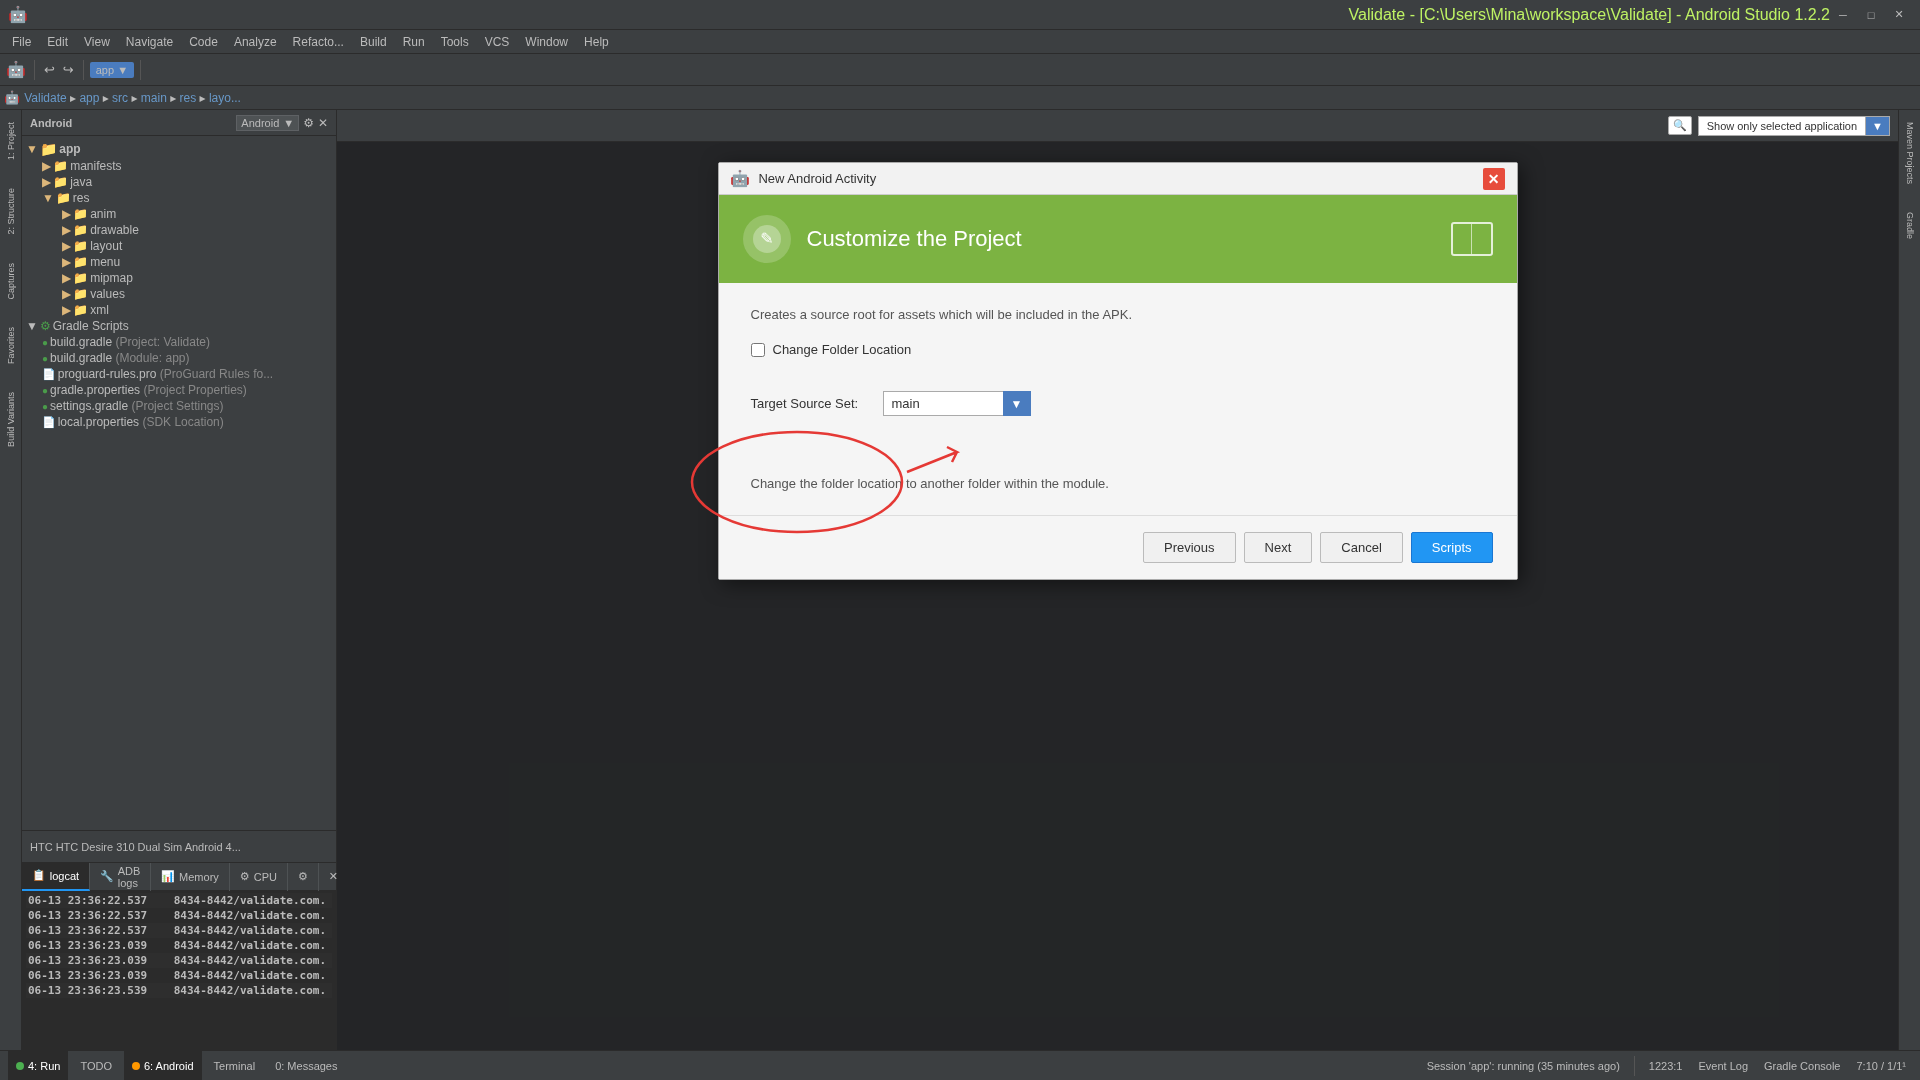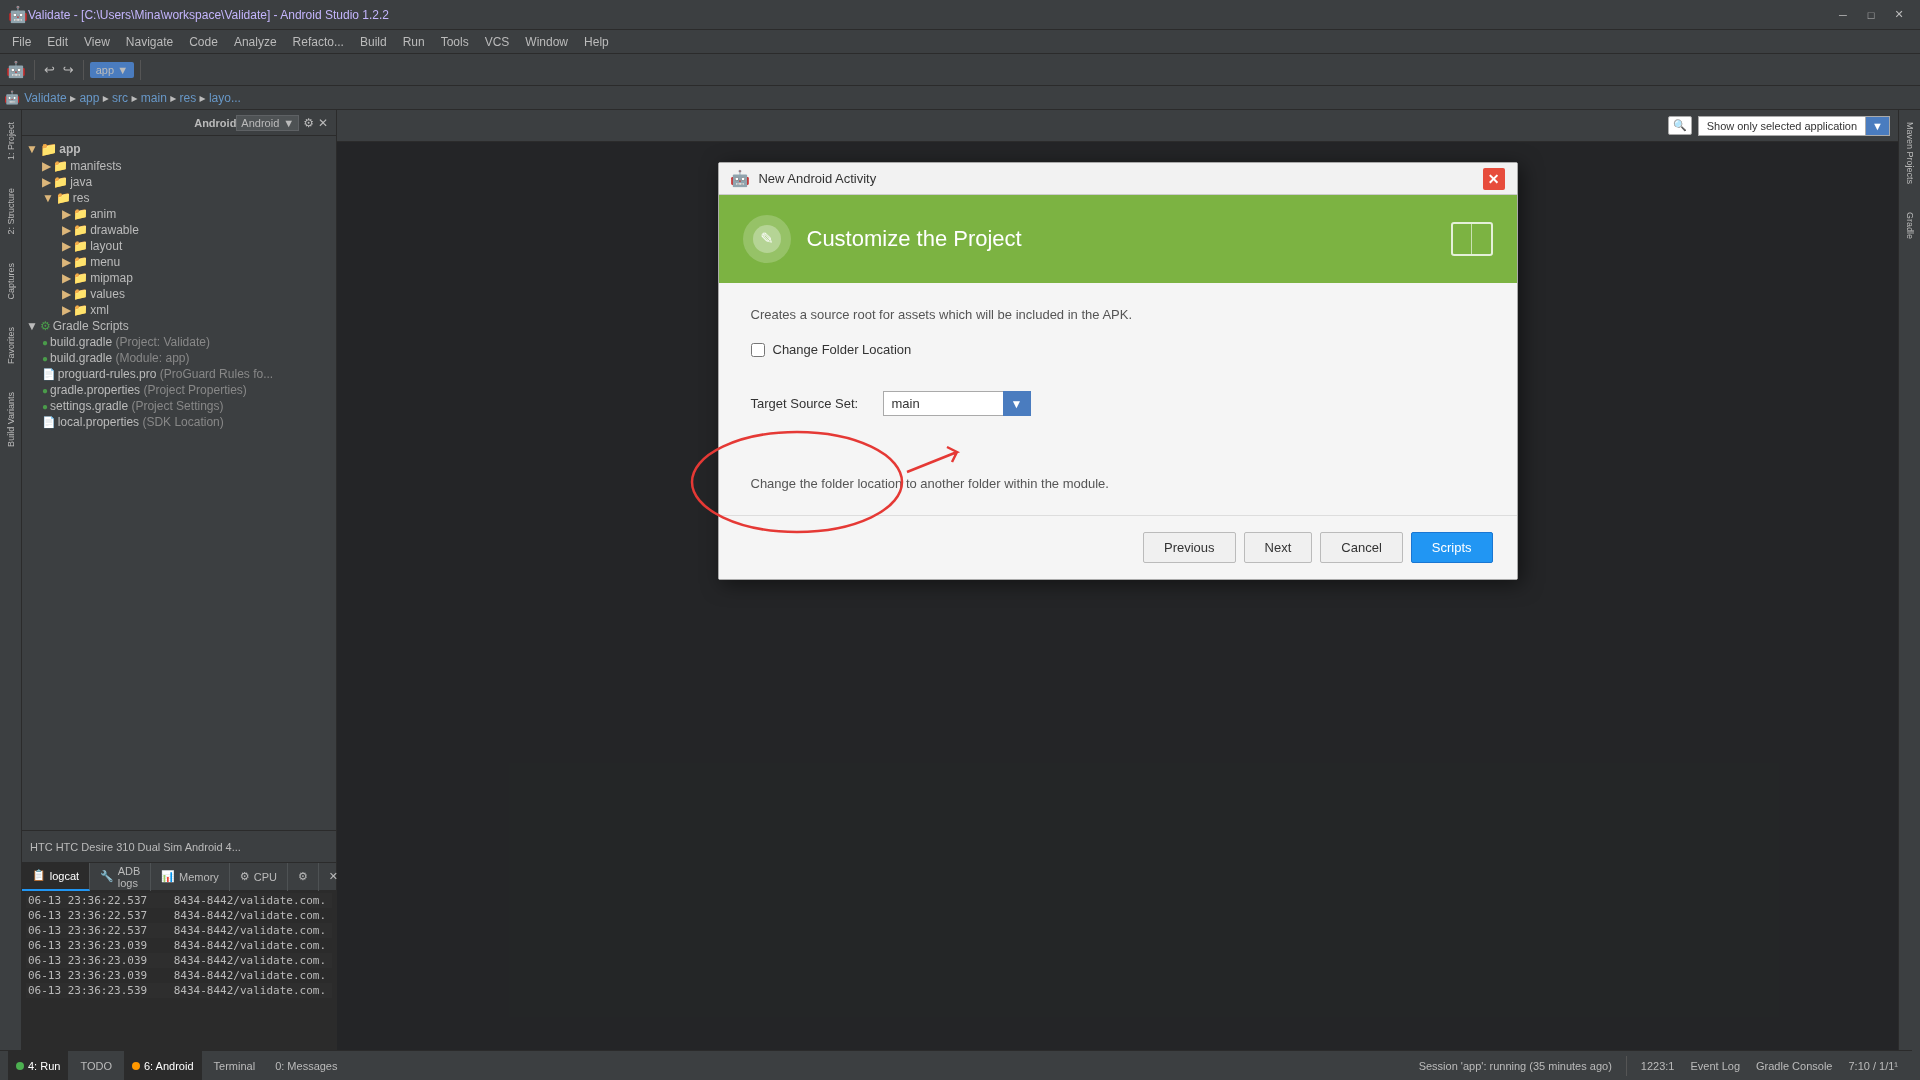--- a/index.html
+++ b/index.html
@@ -19,23 +19,23 @@
       background: #3c3f41;
       height: 30px;
       display: flex;
       align-items: center;
       justify-content: space-between;
       padding: 0 8px;
       border-bottom: 1px solid #2b2b2b;
     }
     .title-bar-title {
       flex: 1;
-      text-align: left;
-      color: #c4b5fd;
-      font-size: 12px;
+      text-align: right;
+      color: #bef264;
+      font-size: 16px;
     }
     .title-bar-controls {
       display: flex;
       gap: 2px;
     }
     .title-bar-btn {
       width: 26px;
       height: 20px;
       background: #3c3f41;
       border: none;
@@ -94,21 +94,21 @@
       border-right: 1px solid #2b2b2b;
       display: flex;
       flex-direction: column;
       overflow: hidden;
     }
     .sidebar-header {
       background: #3c3f41;
       padding: 4px 8px;
       display: flex;
       align-items: center;
-      justify-content: flex-end;
+      justify-content: space-between;
       border-bottom: 1px solid #2b2b2b;
       height: 26px;
     }
     .sidebar-header-title {
       font-size: 11px;
       color: #bbbbbb;
       font-weight: bold;
     }
     .android-dropdown {
       background: #4e5254;
@@ -164,20 +164,21 @@
       flex: 1;
       overflow-y: auto;
       padding: 2px 4px;
       font-family: monospace;
       font-size: 11px;
       color: #bbbbbb;
     }
     .log-row {
       padding: 1px 2px;
       white-space: nowrap;
+      font-weight: bold;
     }
     .log-row:nth-child(odd) { background: #2e2e2e; }
 
     
     .right-area {
       flex: 1;
       background: #3c3f41;
       position: relative;
     }
 
@@ -373,21 +374,21 @@
       background: #2196F3;
       border: 1px solid #1976D2;
       color: white;
     }
 
     
     .status-bar {
       position: absolute;
       bottom: 0;
       left: 0;
-      right: 8px;
+      right: 0;
       height: 30px;
       background: #3c3f41;
       border-top: 1px solid #2b2b2b;
       display: flex;
       align-items: center;
       padding: 0 8px;
       gap: 4px;
     }
     .status-item {
       font-size: 11px;

